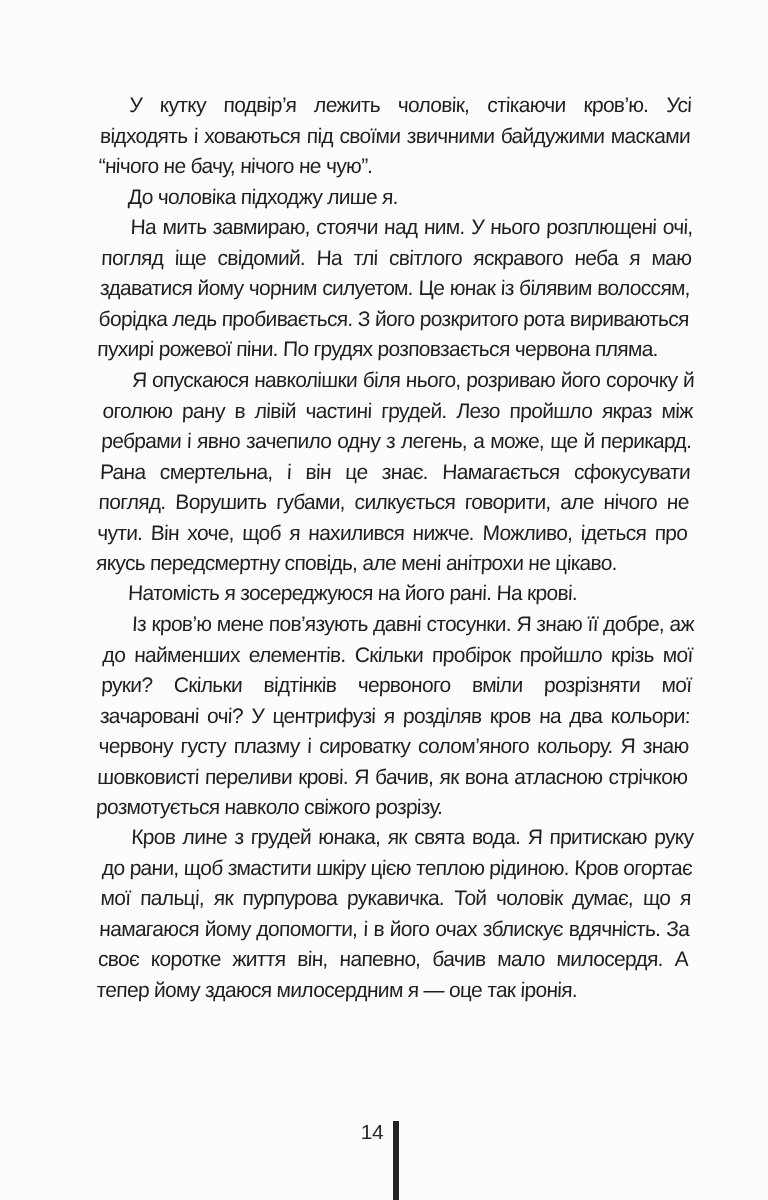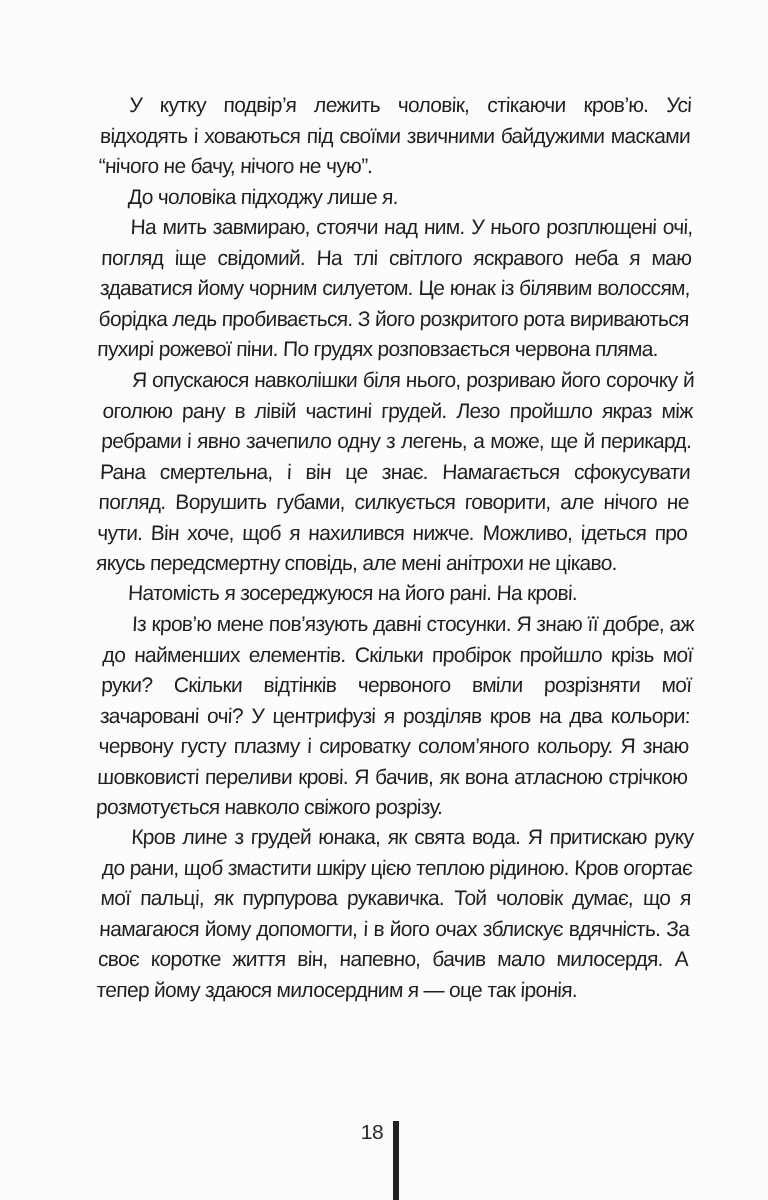--- a/index.html
+++ b/index.html
@@ -60,17 +60,17 @@
   <main class="text-block" lang="uk">
     <p>У кутку подвір’я лежить чоловік, стікаючи кров’ю. Усі відходять і ховаються під своїми звичними байдужими масками “нічого не бачу, нічого не чую”.</p>
     <p>До чоловіка підходжу лише я.</p>
     <p>На мить завмираю, стоячи над ним. У нього розплющені очі, погляд іще свідомий. На тлі світлого яскравого неба я маю здаватися йому чорним силуетом. Це юнак із білявим волоссям, борідка ледь пробивається. З його розкритого рота вириваються пухирі рожевої піни. По грудях розповзається червона пляма.</p>
     <p>Я опускаюся навколішки біля нього, розриваю його сорочку й оголюю рану в лівій частині грудей. Лезо пройшло якраз між ребрами і явно зачепило одну з легень, а може, ще й перикард. Рана смертельна, і він це знає. Намагається сфокусувати погляд. Ворушить губами, силкується говорити, але нічого не чути. Він хоче, щоб я нахилився нижче. Можливо, ідеться про якусь передсмертну сповідь, але мені анітрохи не цікаво.</p>
     <p>Натомість я зосереджуюся на його рані. На крові.</p>
     <p>Із кров’ю мене пов’язують давні стосунки. Я знаю її добре, аж до найменших елементів. Скільки пробірок пройшло крізь мої руки? Скільки відтінків червоного вміли розрізняти мої зачаровані очі? У центрифузі я розділяв кров на два кольори: червону густу плазму і сироватку солом’яного кольору. Я знаю шовковисті переливи крові. Я бачив, як вона атласною стрічкою розмотується навколо свіжого розрізу.</p>
     <p>Кров лине з грудей юнака, як свята вода. Я притискаю руку до рани, щоб змастити шкіру цією теплою рідиною. Кров огортає мої пальці, як пурпурова рукавичка. Той чоловік думає, що я намагаюся йому допомогти, і в його очах зблискує вдячність. За своє коротке життя він, напевно, бачив мало милосердя. А тепер йому здаюся милосердним я — оце так іронія.</p>
   </main>
 
-  <div class="page-number">18</div>
+  <div class="page-number">14</div>
 
   <div class="spine-mark"></div>
 
 </div>
 
 </body></html>

